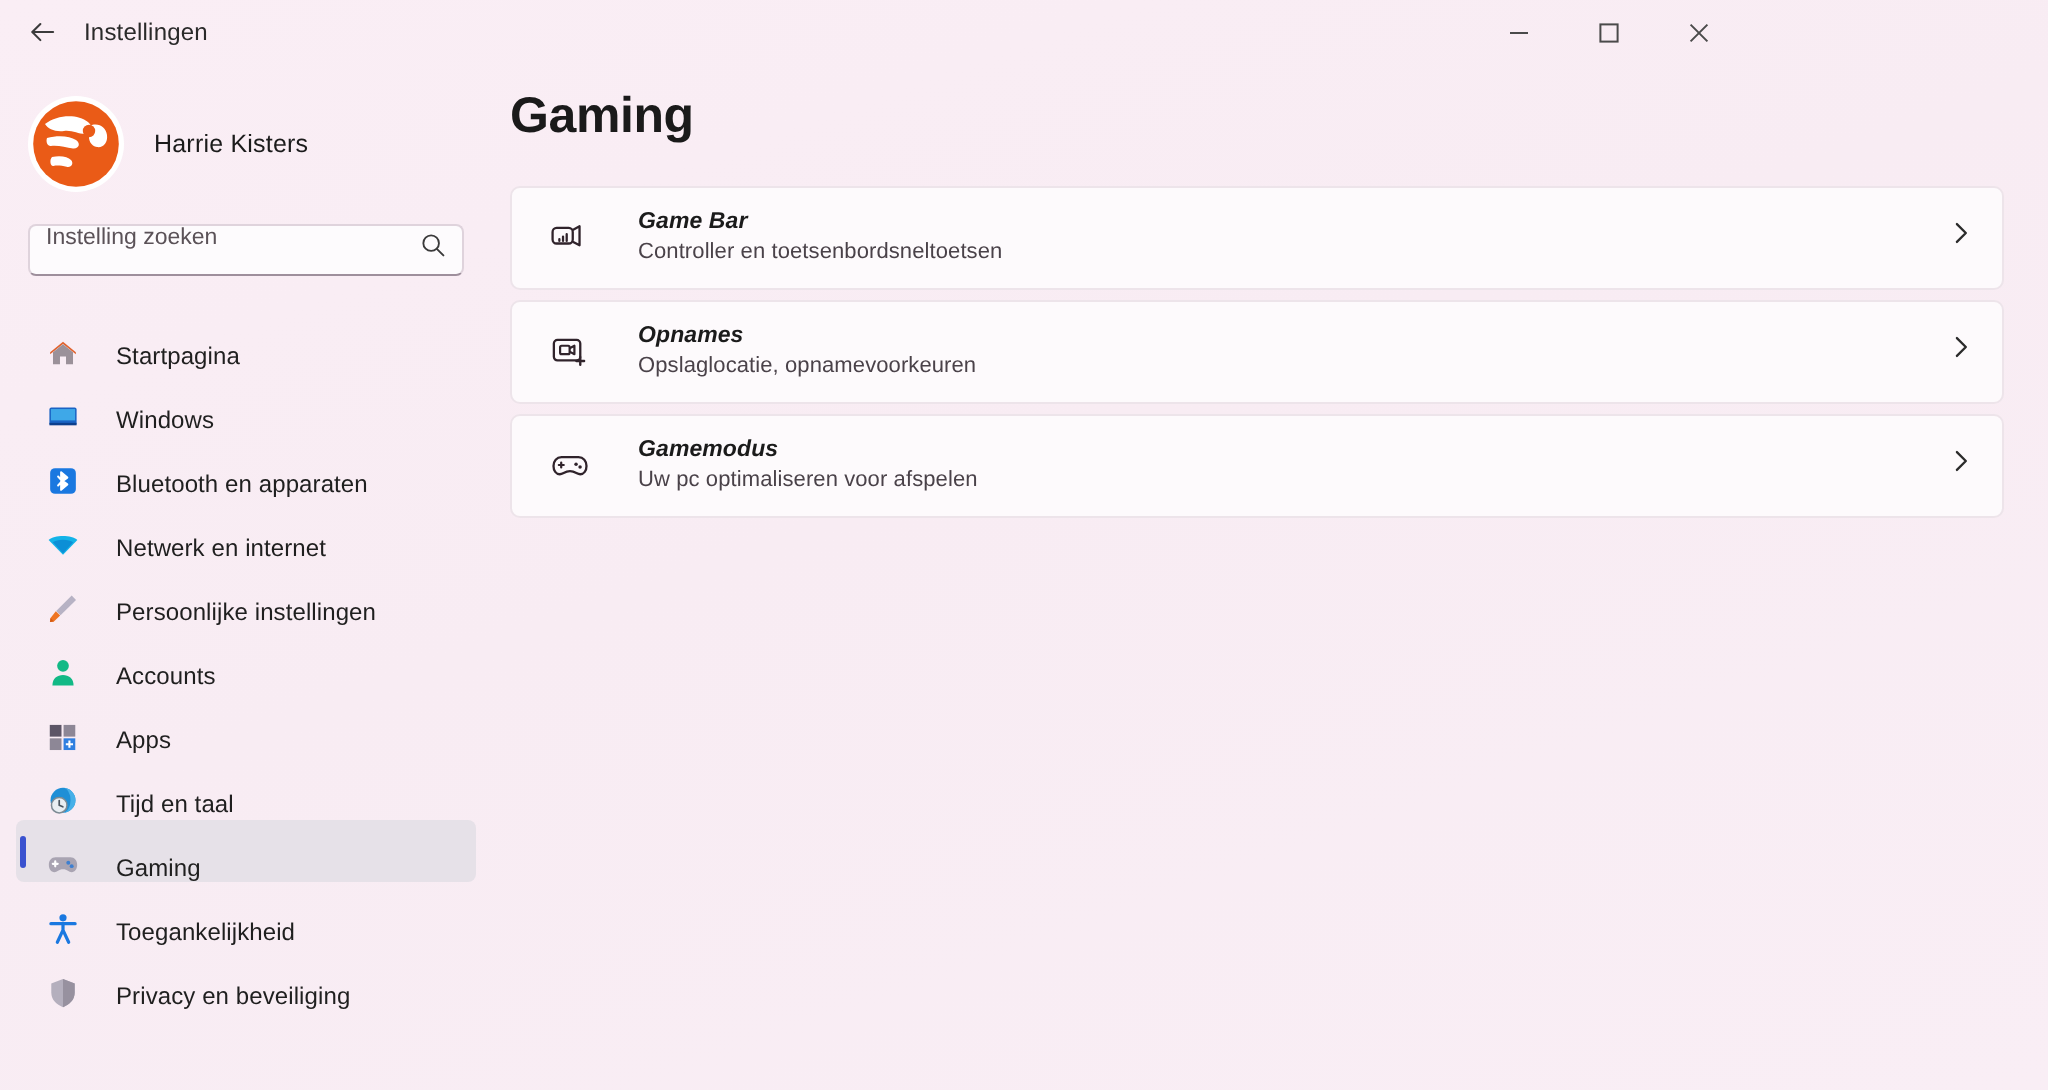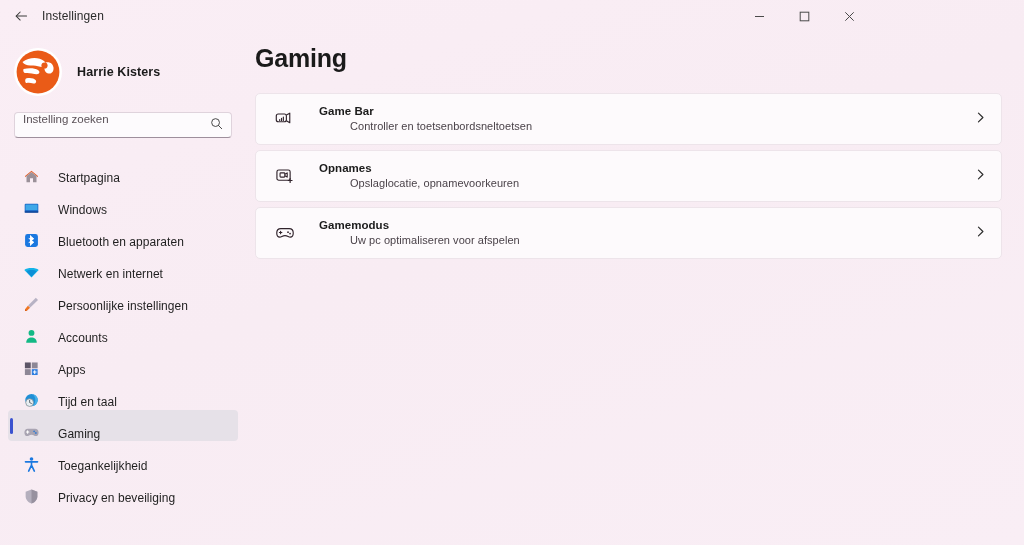--- a/index.html
+++ b/index.html
@@ -76,21 +76,21 @@
   .avatar {
     width: 48px; height: 48px;
     border-radius: 50%;
     overflow: hidden;
     flex: 0 0 48px;
     background: #ffffff;
     display: block;
   }
   .account-name {
     font-size: 12.5px;
-    font-weight: bold;
+    font-weight: normal;
     color: #1b1b1b;
     margin-left: 15px;
     letter-spacing: 0.1px;
   }
 
   .searchbox {
     position: relative;
     margin: 8px 14px 0 14px;
     height: 26px;
     background: #fdfbfd;
@@ -203,27 +203,27 @@
     display: flex;
     flex-direction: column;
     justify-content: center;
   }
   .card-title {
     font-size: 11.5px;
     font-weight: bold;
     color: #1b1b1b;
     line-height: 15px;
     letter-spacing: 0.05px;
+    font-style: italic;
   }
   .card-sub {
     font-size: 11px;
     color: #4a4249;
     line-height: 15px;
     letter-spacing: 0.05px;
-    margin-left: 31px;
   }
   .card-chevron {
     position: absolute;
     right: 14px;
     top: 50%;
     transform: translateY(-50%);
     display: block;
   }
 </style>
 </head>

